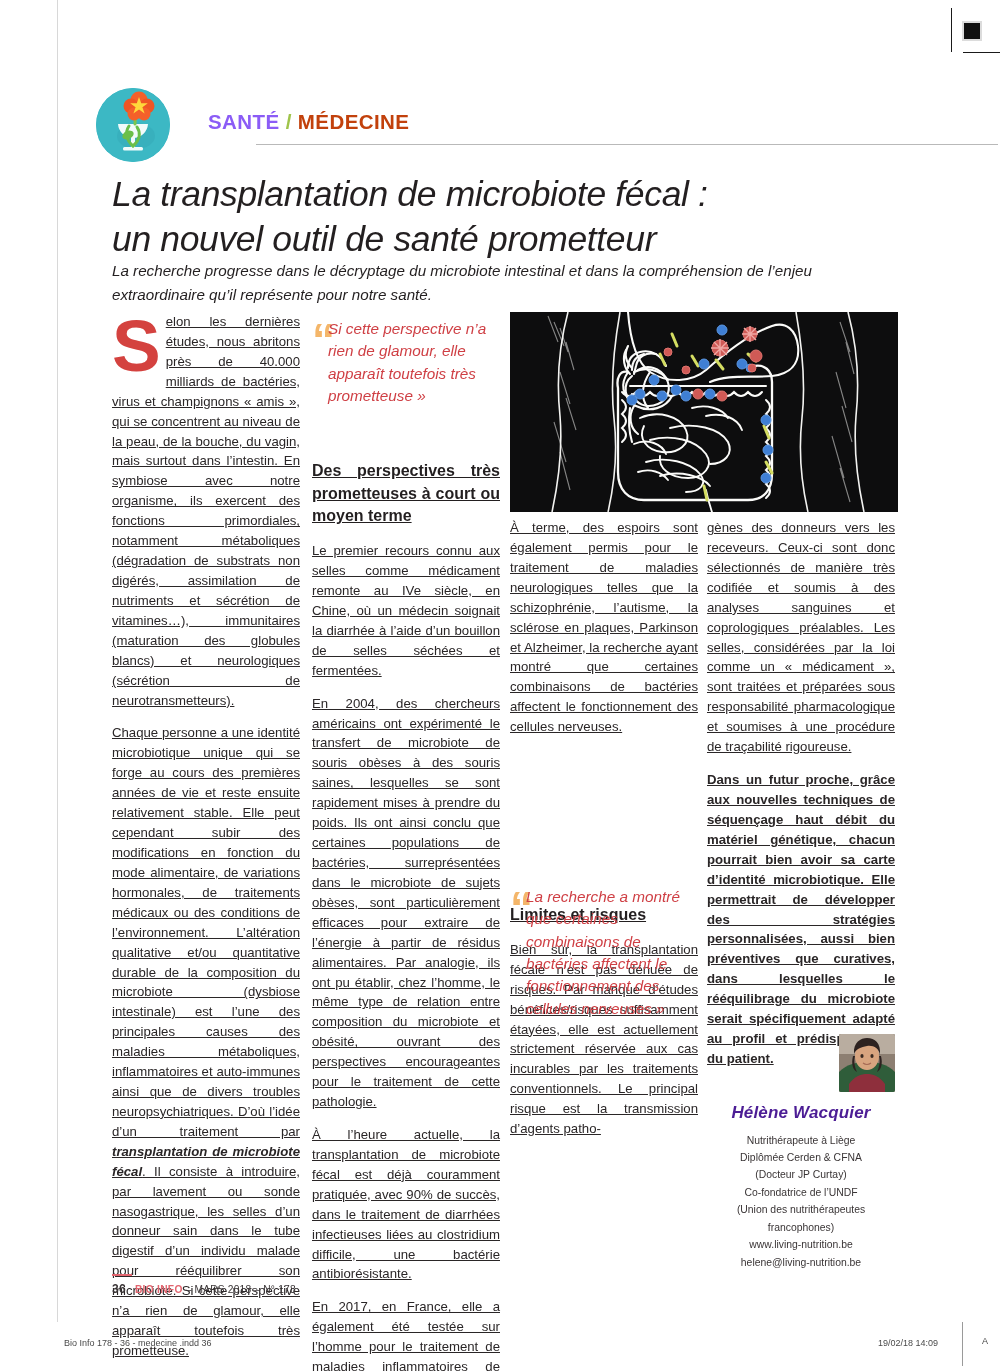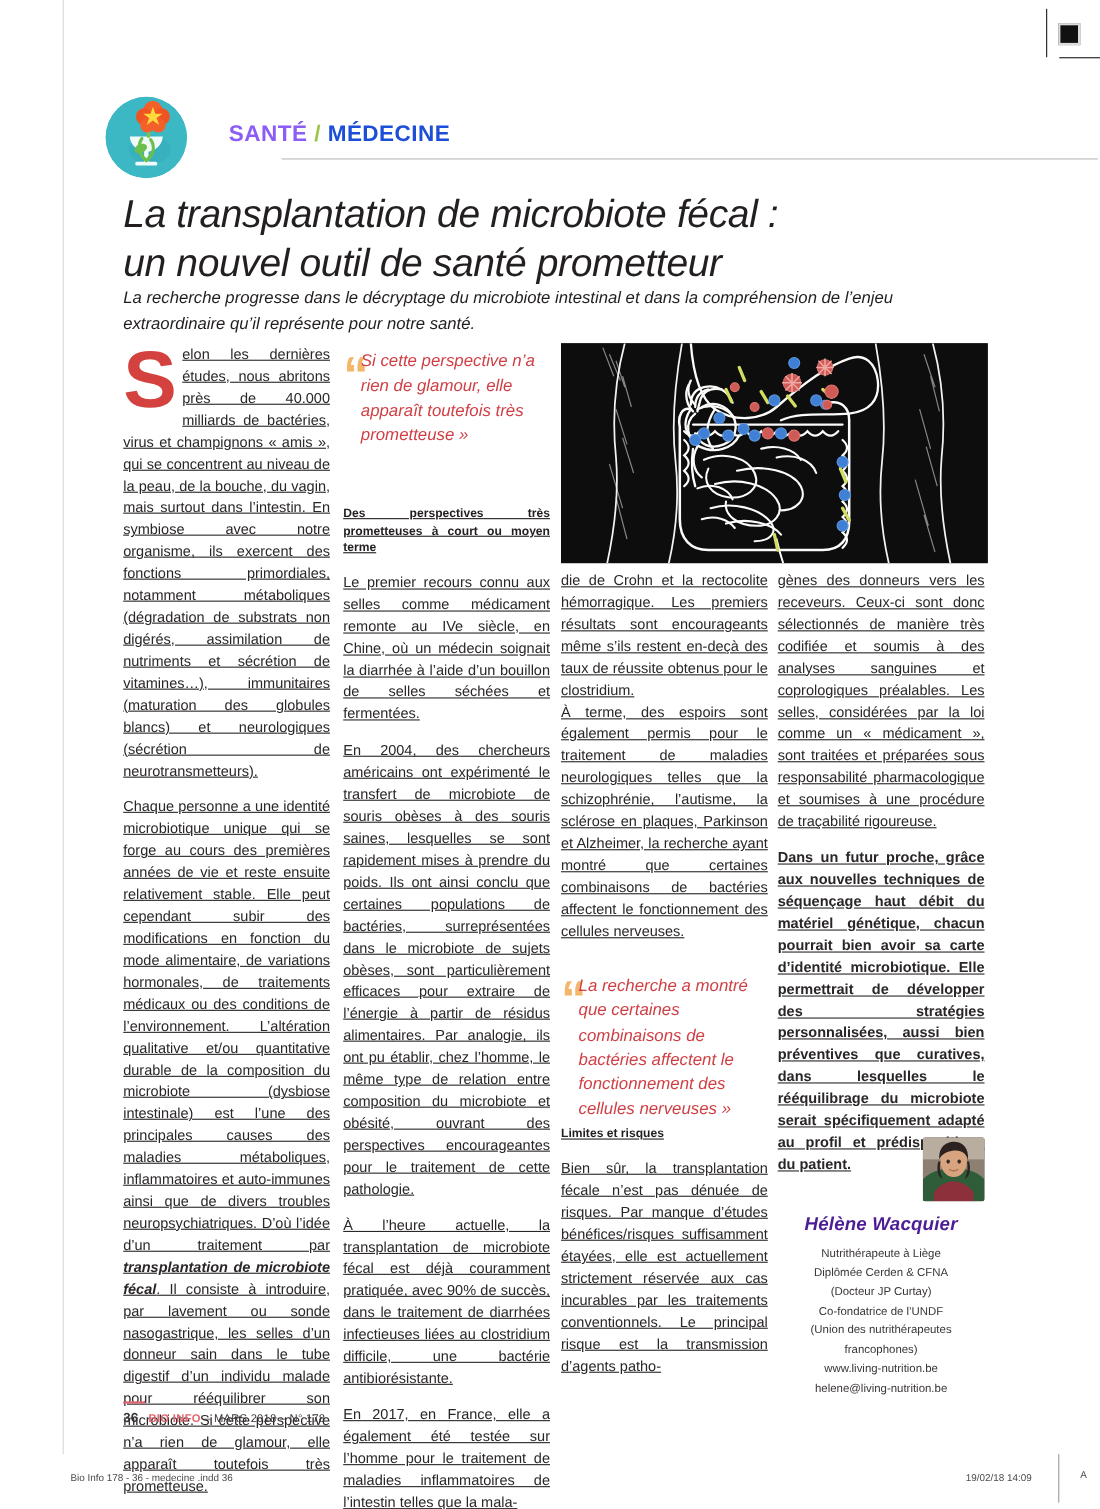--- a/index.html
+++ b/index.html
@@ -23,21 +23,21 @@
 
   
   .header { position:absolute; left:96px; top:88px; width:806px; height:70px; }
   .logo { position:absolute; left:0; top:0; width:74px; height:74px; border-radius:50%;
           background:#3cb8c4; overflow:hidden; }
   .logo svg { display:block; }
   .rubric { position:absolute; left:76px; top:22px; font-size:20.5px; font-weight:bold;
             letter-spacing:.02em; white-space:nowrap; }
   .rubric .s1 { color:#8b5cf6;margin-left:36px; }
   .rubric .sep { color:#9fc44a; }
-  .rubric .s2 { color:#1d4ed8; }
+  .rubric .s2 { color:#c2410c; }
   .rubric-rule { position:absolute; left:160px; top:56px; width:742px; height:1px; background:#b9b9b9; }
 
   
   .title { position:absolute; left:112px; top:172px; width:800px;
            font-style:italic; font-weight:normal; font-size:35.5px; line-height:1.26;
            color:#231f20; letter-spacing:-0.01em; }
   .subtitle { position:absolute; left:112px; top:259px; width:790px;
               font-style:italic; font-size:15.2px; line-height:1.58; color:#231f20; }
 
   
@@ -54,21 +54,21 @@
   
   .dropcap::first-letter {
     float:left; font-size:73px; line-height:0.80; font-weight:bold;
     color:#d4423f; padding:5px 5px 0 0; font-family:"Liberation Sans", sans-serif;
   }
   .em-bold { font-weight:bold; font-style:italic; }
 
   .bold-para { font-weight:bold; }
 
   
-  .subhead { font-weight:bold; font-size:11px; line-height:1.42; margin:0 0 13px 0; color:#231f20; }
+  .subhead { font-weight:bold; font-size:16px; line-height:1.42; margin:0 0 13px 0; color:#231f20; }
 
   
   .pullquote { position:absolute; width:192px; color:#cf3f44;
                font-style:italic; font-size:15.3px; line-height:1.46; }
   .pullquote .qmark { color:#f4b66a; font-size:46px; font-weight:bold; font-style:normal;
                       line-height:0; position:absolute; left:0; top:22px; letter-spacing:-.06em; }
   .pullquote .qtext { display:block; padding-left:16px; position:relative; z-index:2; }
   #pq1 { left:312px; top:318px; }
   #pq2 { left:510px; top:886px; }
 
@@ -256,21 +256,20 @@
   <div class="col" id="col2">
     <div style="height:148px"></div>
     <p class="subhead">Des perspectives très prometteuses à court ou moyen terme</p>
     <p>Le premier recours connu aux selles comme médicament remonte au IVe siècle, en Chine, où un médecin soignait la diarrhée à l’aide d’un bouillon de selles séchées et fermentées.</p>
     <p>En 2004, des chercheurs américains ont expérimenté le transfert de microbiote de souris obèses à des souris saines, lesquelles se sont rapidement mises à prendre du poids. Ils ont ainsi conclu que certaines populations de bactéries, surreprésentées dans le microbiote de sujets obèses, sont particulièrement efficaces pour extraire de l’énergie à partir de résidus alimentaires. Par analogie, ils ont pu établir, chez l’homme, le même type de relation entre composition du microbiote et obésité, ouvrant des perspectives encourageantes pour le traitement de cette pathologie.</p>
     <p>À l’heure actuelle, la transplantation de microbiote fécal est déjà couramment pratiquée, avec 90% de succès, dans le traitement de diarrhées infectieuses liées au clostridium difficile, une bactérie antibiorésistante.</p>
     <p>En 2017, en France, elle a également été testée sur l’homme pour le traitement de maladies inflammatoires de l’intestin telles que la mala-</p>
   </div>
 
   <div class="col" id="col3">
-    <p style="margin-bottom:0">die de Crohn et la rectocolite hémorragique. Les premiers résultats sont encourageants même s’ils restent en-deçà des taux de réussite obtenus pour le clostridium.</p>
     <p>À terme, des espoirs sont également permis pour le traitement de maladies neurologiques telles que la schizophrénie, l’autisme, la sclérose en plaques, Parkinson et Alzheimer, la recherche ayant montré que certaines combinaisons de bactéries affectent le fonctionnement des cellules nerveuses.</p>
     <div style="height:154px"></div>
     <p class="subhead">Limites et risques</p>
     <p>Bien sûr, la transplantation fécale n’est pas dénuée de risques. Par manque d’études bénéfices/risques suffisamment étayées, elle est actuellement strictement réservée aux cas incurables par les traitements conventionnels. Le principal risque est la transmission d’agents patho-</p>
   </div>
 
   <div class="col" id="col4">
     <p>gènes des donneurs vers les receveurs. Ceux-ci sont donc sélectionnés de manière très codifiée et soumis à des analyses sanguines et coprologiques préalables. Les selles, considérées par la loi comme un « médicament », sont traitées et préparées sous responsabilité pharmacologique et soumises à une procédure de traçabilité rigoureuse.</p>
     <p class="bold-para">Dans un futur proche, grâce aux nouvelles techniques de séquençage haut débit du matériel génétique, chacun pourrait bien avoir sa carte d’identité microbiotique. Elle permettrait de développer des stratégies personnalisées, aussi bien préventives que curatives, dans lesquelles le rééquilibrage du microbiote serait spécifiquement adapté au profil et prédispositions du patient.</p>
   </div>

